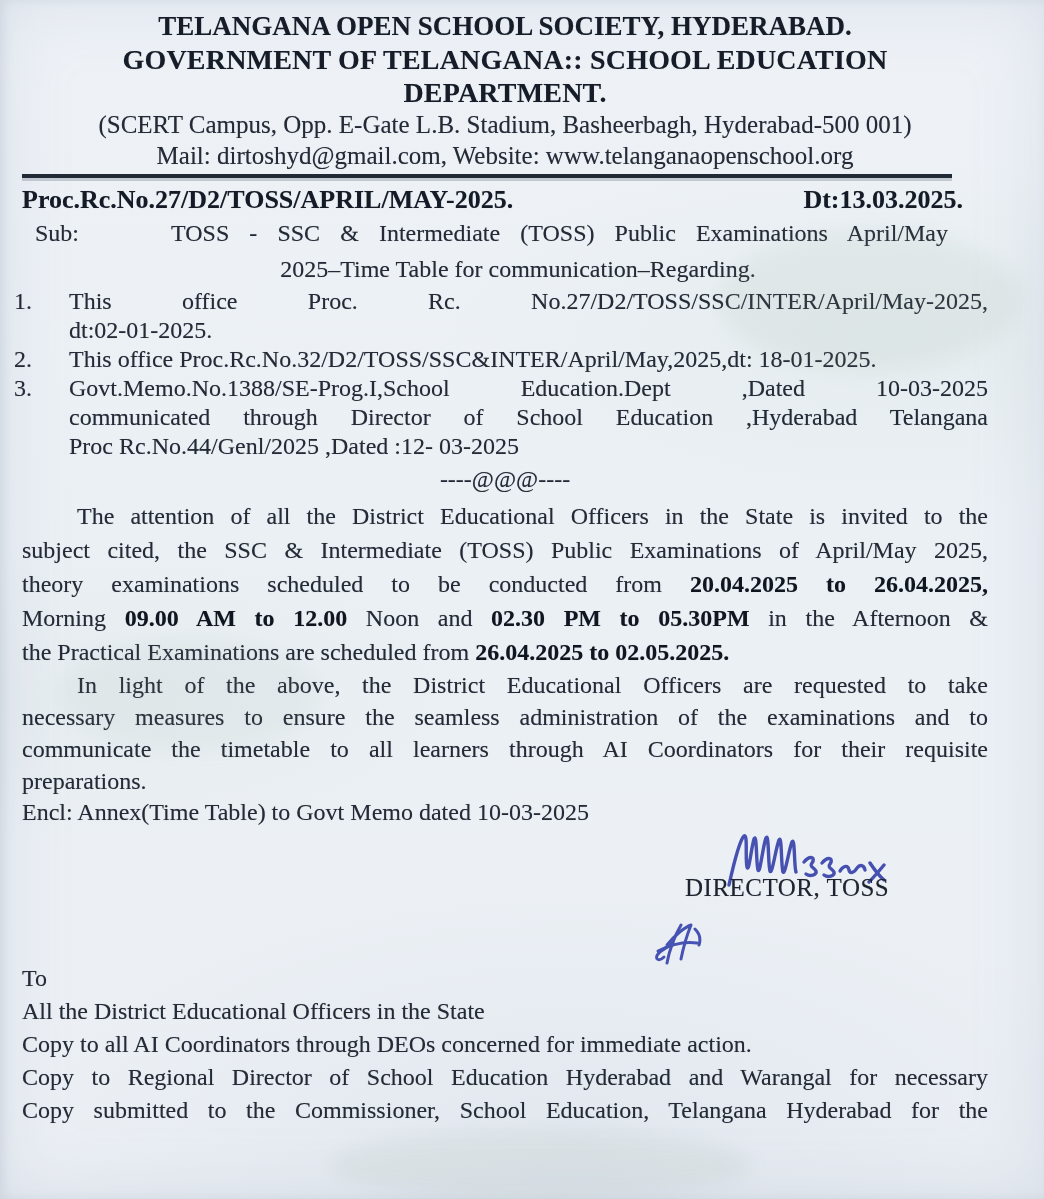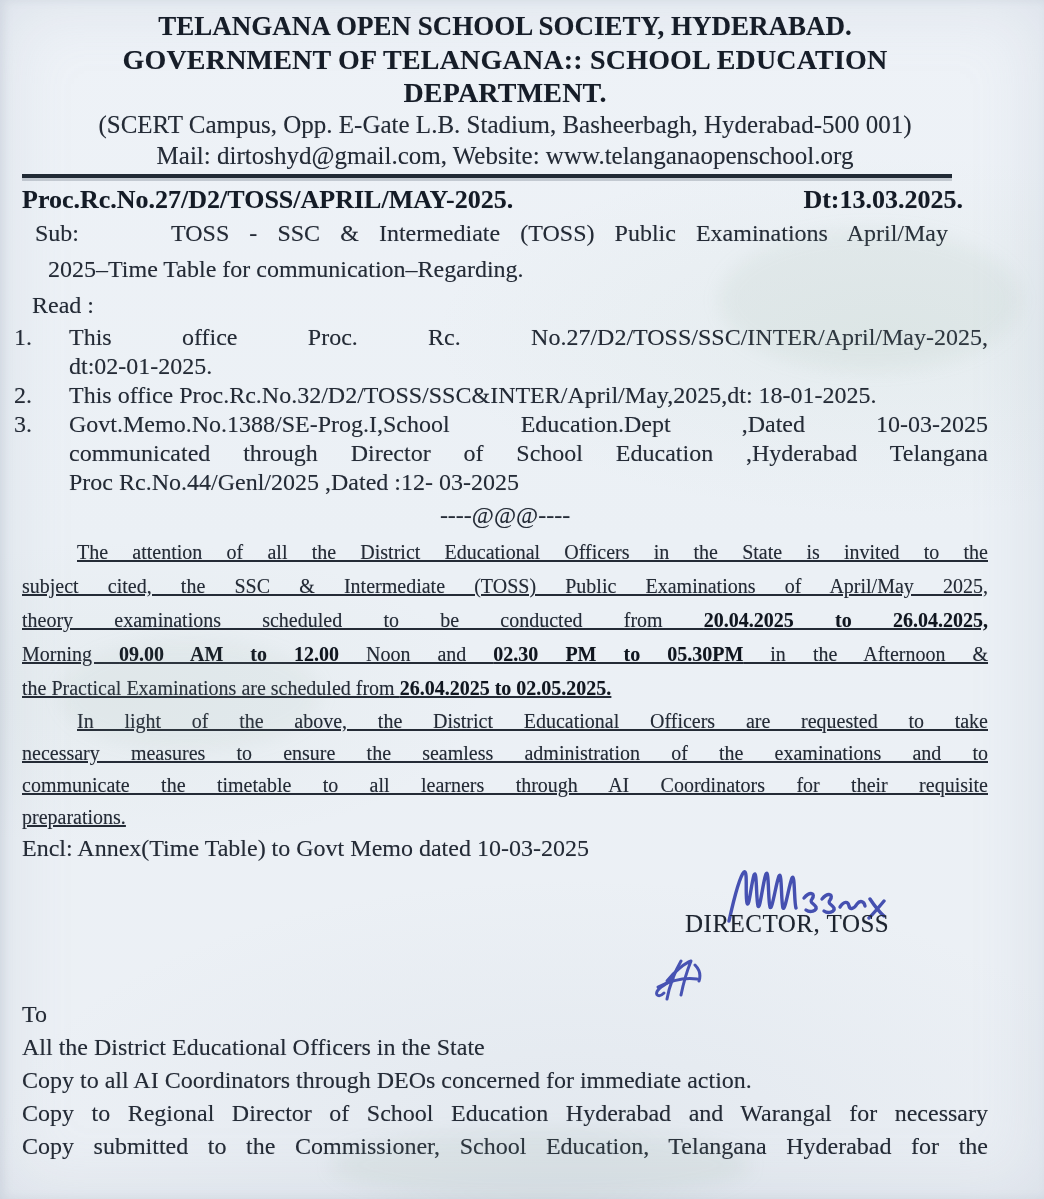--- a/index.html
+++ b/index.html
@@ -36,30 +36,30 @@
 
   .refrow{display:flex;justify-content:space-between;margin-top:7px;
           font-weight:700;font-size:26px;line-height:30px;color:#141b26;}
   .refdate{margin-right:25px;}
 
   .jl{text-align:justify;text-align-last:justify;-moz-text-align-last:justify;}
 
   .subrow{display:flex;font-size:24px;line-height:36px;}
   .sublabel{flex:none;margin-left:13px;width:136px;}
   .subtext{flex:1;margin-right:40px;}
-  .subline2{margin-left:26px;font-size:24px;line-height:36px;}
+  .subline2{margin-left:26px;font-size:24px;line-height:36px;text-align:center;}
   .readlabel{margin-left:10px;font-size:24px;line-height:36px;}
 
   .ritem{display:flex;font-size:24px;line-height:29px;}
   .rnum{flex:none;margin-left:-8px;width:55px;}
   .rbody{flex:1;}
 
   .separator{text-align:center;font-size:24px;line-height:28px;margin-top:4px;}
 
-  .para{font-size:20px;text-decoration:underline;}
+  .para{font-size:24px;}
   .p1{margin-top:6px;line-height:34px;}
   .p2{line-height:32px;}
   .indent{text-indent:55px;}
   b{color:#10161f;}
 
   .encl{font-size:24px;line-height:30px;}
 
   .sigblock{position:relative;height:135px;}
   .sigtitle{position:absolute;left:663px;top:47px;font-size:25px;letter-spacing:.5px;color:#1d242f;}
   .sig-main{position:absolute;left:702px;top:2px;}
@@ -89,21 +89,20 @@
     <span>Proc.Rc.No.27/D2/TOSS/APRIL/MAY-2025.</span>
     <span class="refdate">Dt:13.03.2025.</span>
   </div>
 
   <div class="subrow">
     <span class="sublabel">Sub:</span>
     <div class="subtext jl">TOSS - SSC &amp; Intermediate (TOSS) Public Examinations April/May</div>
   </div>
   <div class="subline2">2025–Time Table for communication–Regarding.</div>
 
-  <div class="readlabel">Read :</div>
 
   <div class="ritem">
     <span class="rnum">1.</span>
     <div class="rbody">
       <div class="jl">This office Proc. Rc. No.27/D2/TOSS/SSC/INTER/April/May-2025,</div>
       <div>dt:02-01-2025.</div>
     </div>
   </div>
   <div class="ritem">
     <span class="rnum">2.</span>

